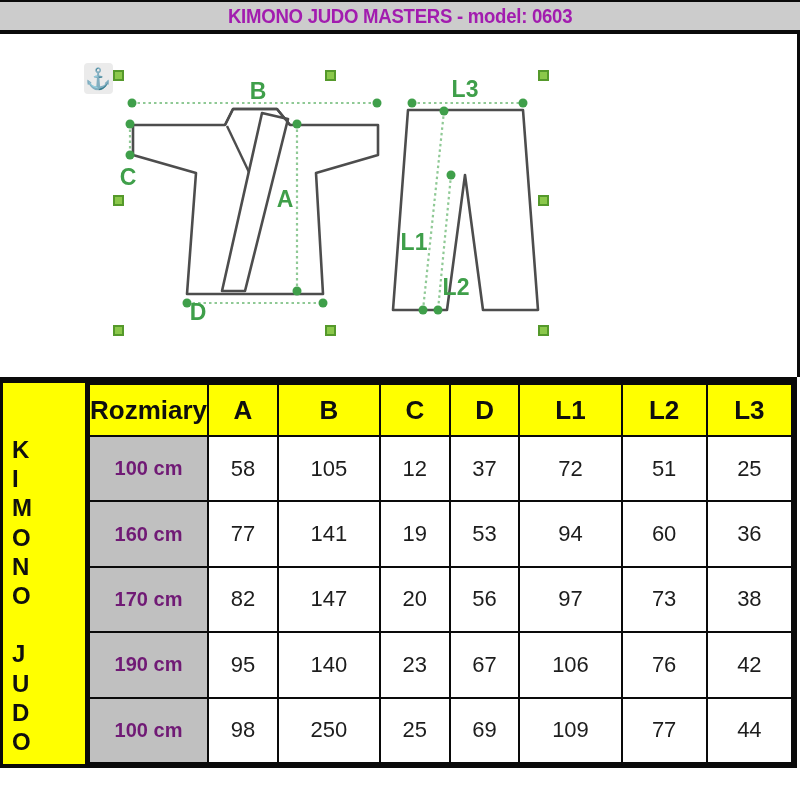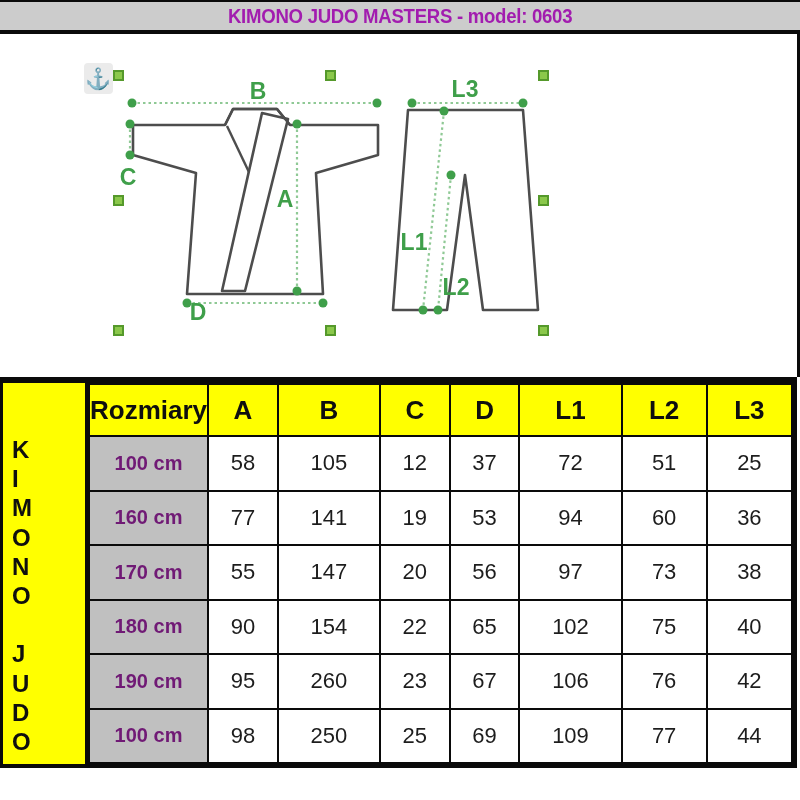--- a/index.html
+++ b/index.html
@@ -190,42 +190,32 @@
           <td class="val-cell">77</td>
           <td class="val-cell">141</td>
           <td class="val-cell">19</td>
           <td class="val-cell">53</td>
           <td class="val-cell">94</td>
           <td class="val-cell">60</td>
           <td class="val-cell">36</td>
         </tr>
         <tr>
           <td class="size-cell">170 cm</td>
-          <td class="val-cell">55</td>
+          <td class="val-cell">82</td>
           <td class="val-cell">147</td>
           <td class="val-cell">20</td>
           <td class="val-cell">56</td>
           <td class="val-cell">97</td>
           <td class="val-cell">73</td>
           <td class="val-cell">38</td>
         </tr>
         <tr>
-          <td class="size-cell">180 cm</td>
-          <td class="val-cell">90</td>
-          <td class="val-cell">154</td>
-          <td class="val-cell">22</td>
-          <td class="val-cell">65</td>
-          <td class="val-cell">102</td>
-          <td class="val-cell">75</td>
-          <td class="val-cell">40</td>
-        </tr>
-        <tr>
           <td class="size-cell">190 cm</td>
           <td class="val-cell">95</td>
-          <td class="val-cell">260</td>
+          <td class="val-cell">140</td>
           <td class="val-cell">23</td>
           <td class="val-cell">67</td>
           <td class="val-cell">106</td>
           <td class="val-cell">76</td>
           <td class="val-cell">42</td>
         </tr>
         <tr>
           <td class="size-cell">100 cm</td>
           <td class="val-cell">98</td>
           <td class="val-cell">250</td>

